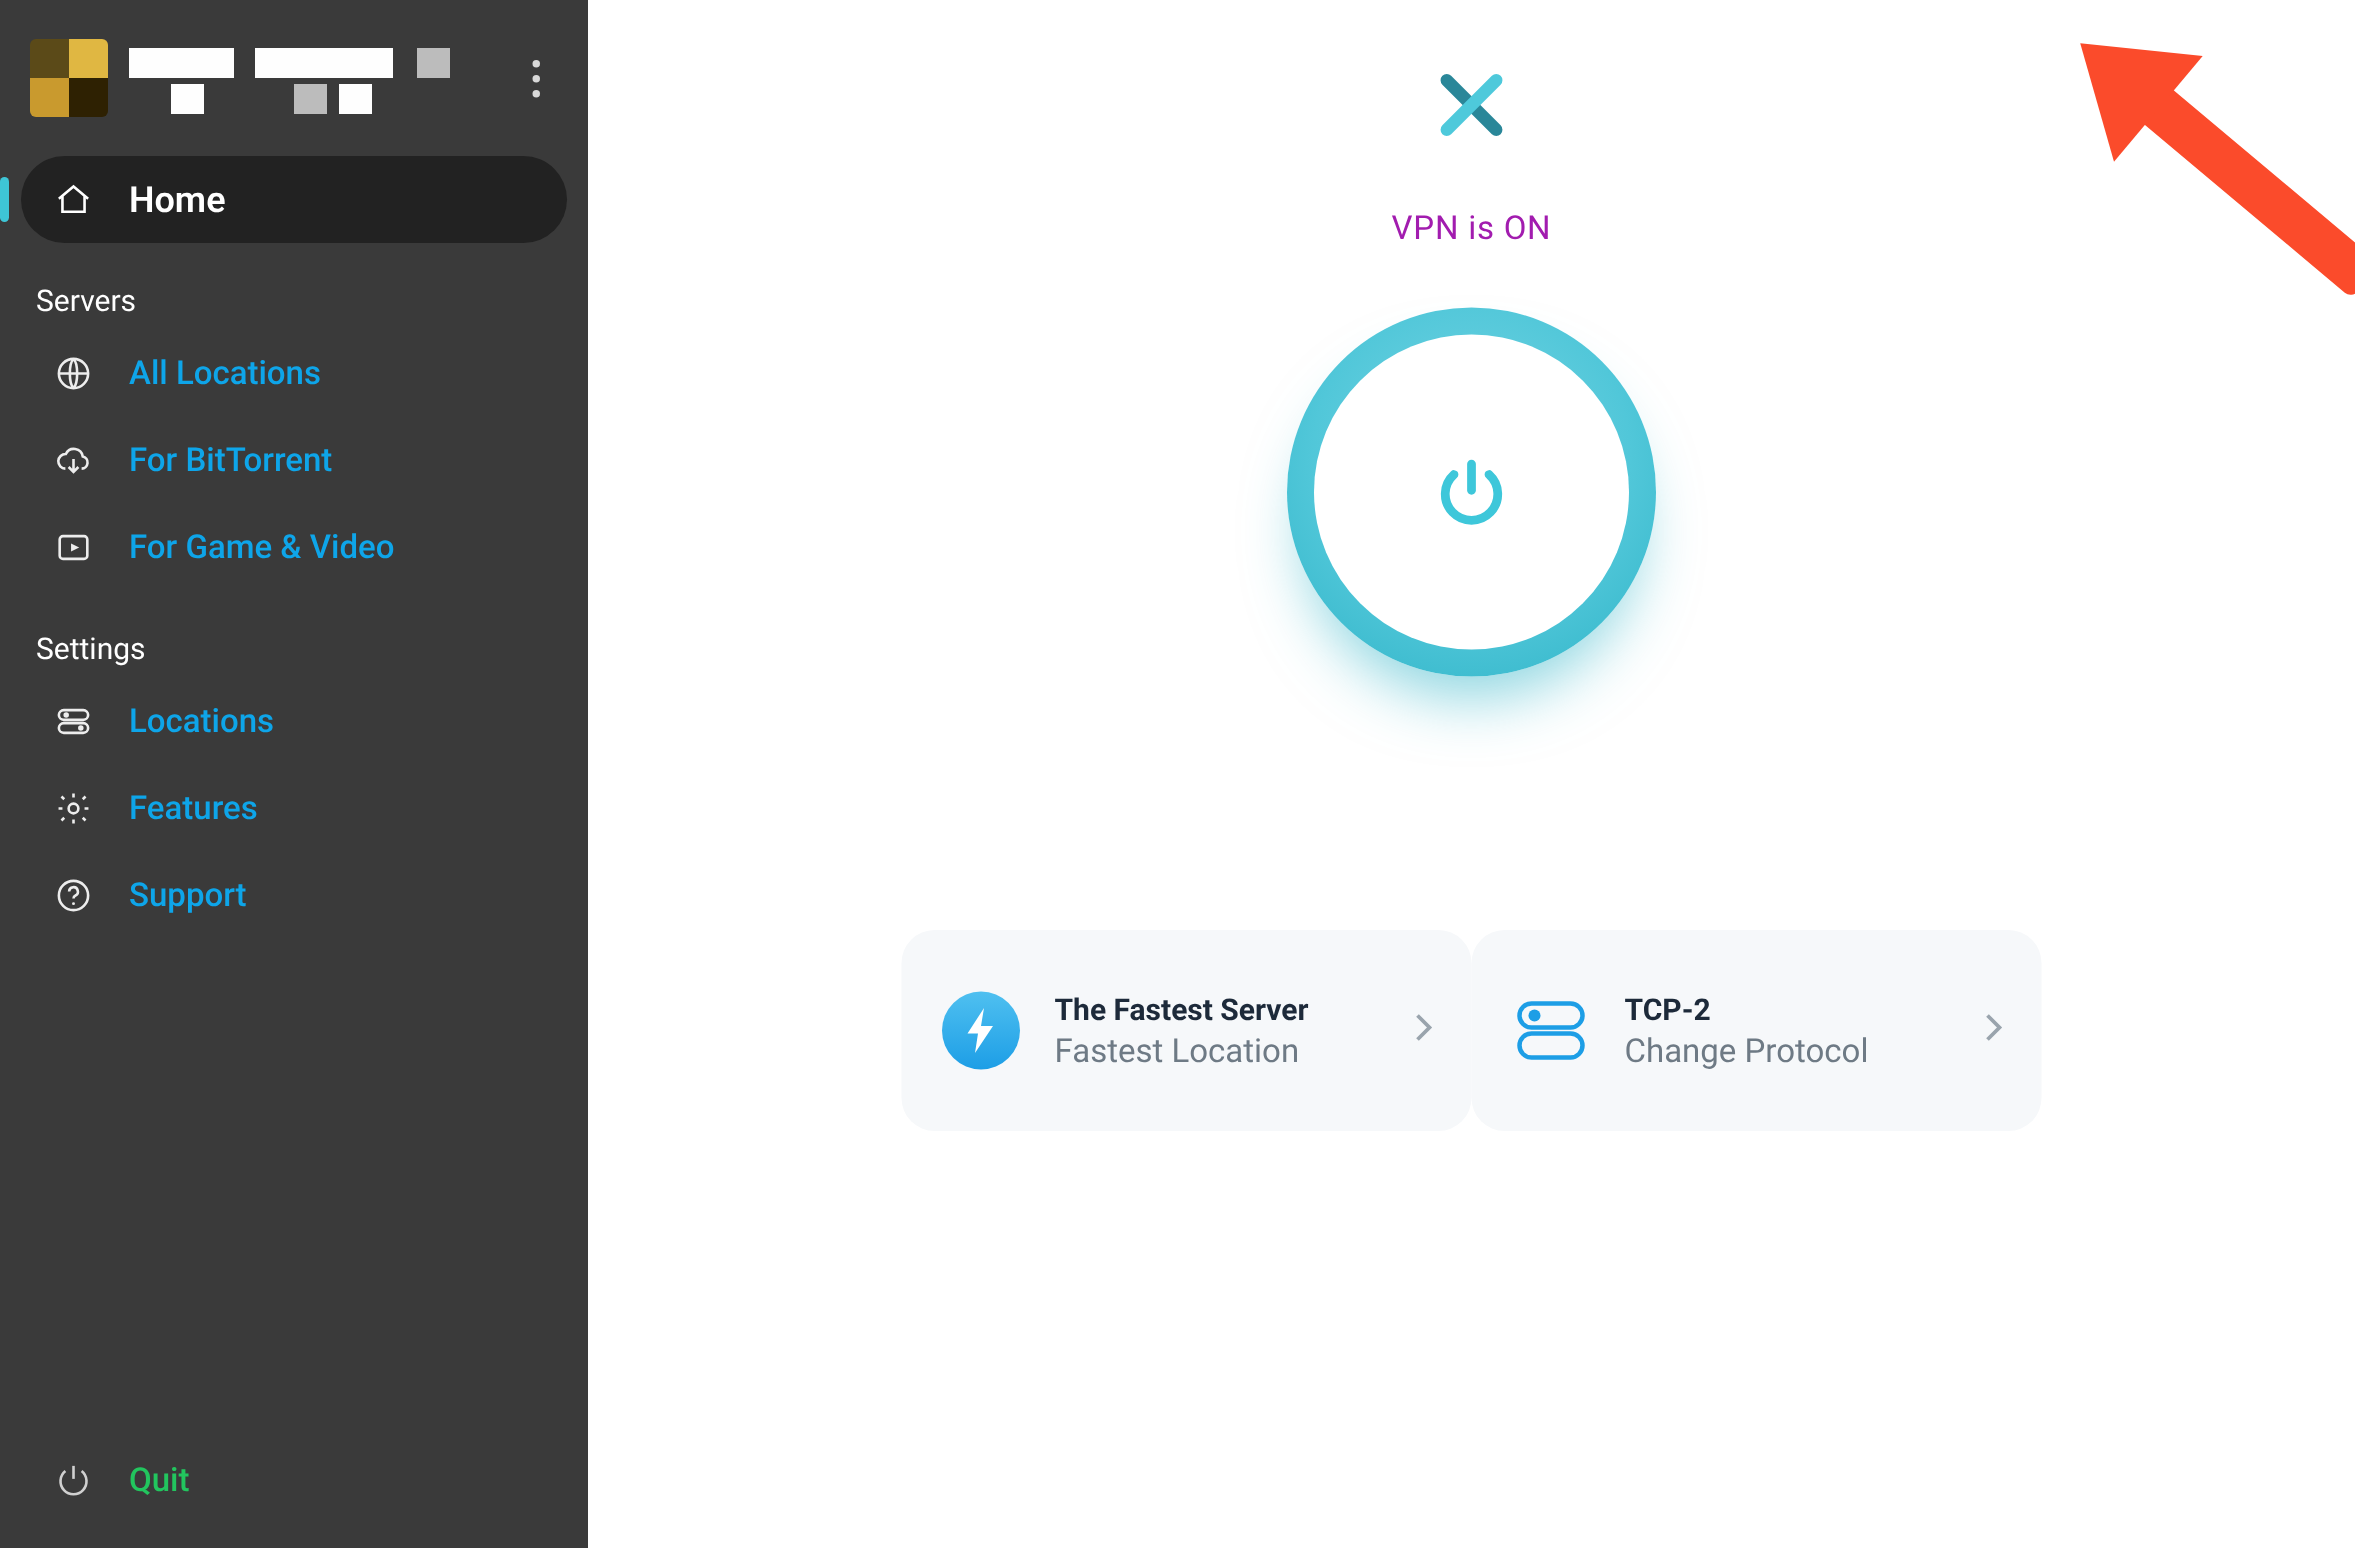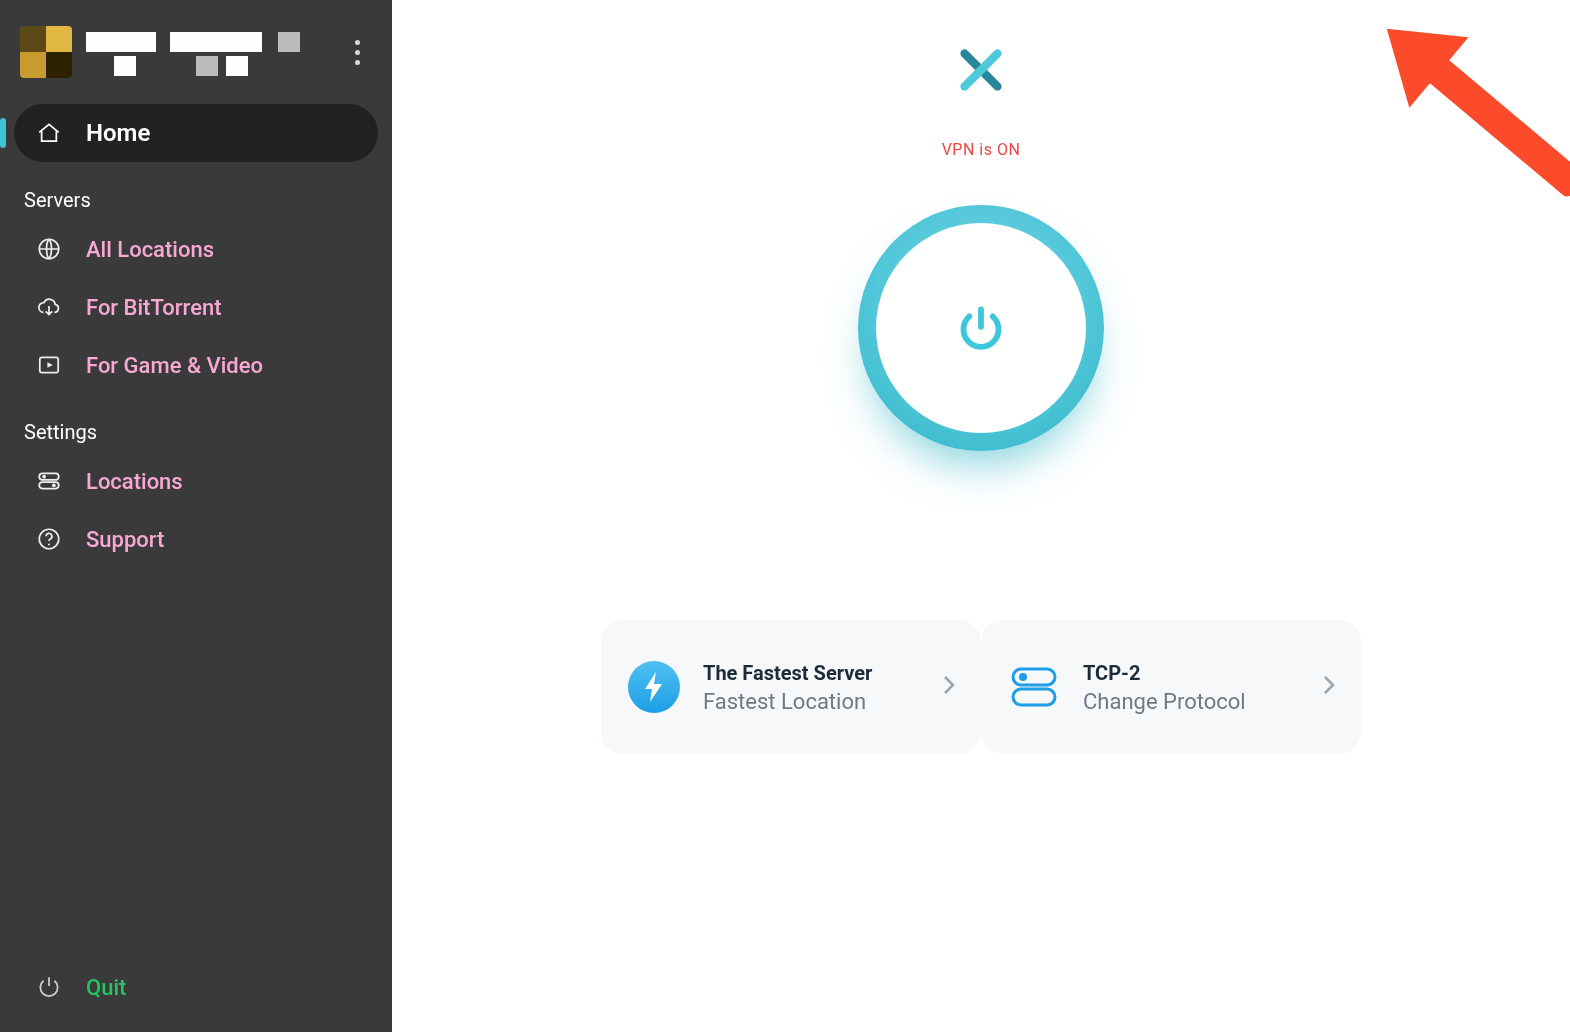--- a/index.html
+++ b/index.html
@@ -70,21 +70,21 @@
     background:#d8d8d8;
     box-shadow: 0 -10px 0 #d8d8d8, 0 10px 0 #d8d8d8;
   }
 
   
   .nav-item {
     display:flex;
     align-items:center;
     height:58px;
     padding-left:36px;
-    color:#f9a8d4;
+    color:#0ea5e9;
     font-size:22px;
     font-weight:500;
     cursor:pointer;
     position:relative;
   }
   .nav-item.active {
     background:#222222;
     margin: 0 14px;
     border-radius:30px;
     color:#ffffff;
@@ -143,22 +143,22 @@
     transform:translateX(-50%);
     top:48px;
   }
   .logo svg{ width:44px;height:44px; display:block; }
 
   .status-text{
     position:absolute;
     left:50%;
     transform:translateX(-50%);
     top:140px;
-    color:#ef4444;
-    font-size:16px;
+    color:#a21caf;
+    font-size:22px;
     font-weight:400;
     letter-spacing:0.5px;
   }
 
   .power-button{
     position:absolute;
     left:50%;
     transform:translateX(-50%);
     top:205px;
     width:246px;
@@ -327,20 +327,29 @@
       <svg viewBox="0 0 24 24">
           <rect x="3" y="5" width="18" height="6" rx="3"></rect>
           <circle cx="7.5" cy="8" r="1.7" fill="#ededed" stroke="none"></circle>
           <rect x="3" y="13" width="18" height="6" rx="3"></rect>
           <circle cx="16.5" cy="16" r="1.7" fill="#ededed" stroke="none"></circle>
         </svg>
     </span>
     <span>Locations</span>
   </div>
 
+  <div class="nav-item">
+    <span class="nav-icon">
+      <svg viewBox="0 0 24 24">
+          <circle cx="12" cy="12" r="3"></circle>
+          <path d="M12 2.8v2.4M12 18.8v2.4M4.6 4.6l1.7 1.7M17.7 17.7l1.7 1.7M2.8 12h2.4M18.8 12h2.4M4.6 19.4l1.7-1.7M17.7 6.3l1.7-1.7"></path>
+        </svg>
+    </span>
+    <span>Features</span>
+  </div>
 
   <div class="nav-item">
     <span class="nav-icon">
       <svg viewBox="0 0 24 24">
           <circle cx="12" cy="12" r="9"></circle>
           <path d="M9.3 9.5a2.7 2.7 0 1 1 3.9 2.5c-.9.4-1.2 1-1.2 1.9"></path>
           <circle cx="12" cy="17" r="0.9" fill="#ededed" stroke="none"></circle>
         </svg>
     </span>
     <span>Support</span>

